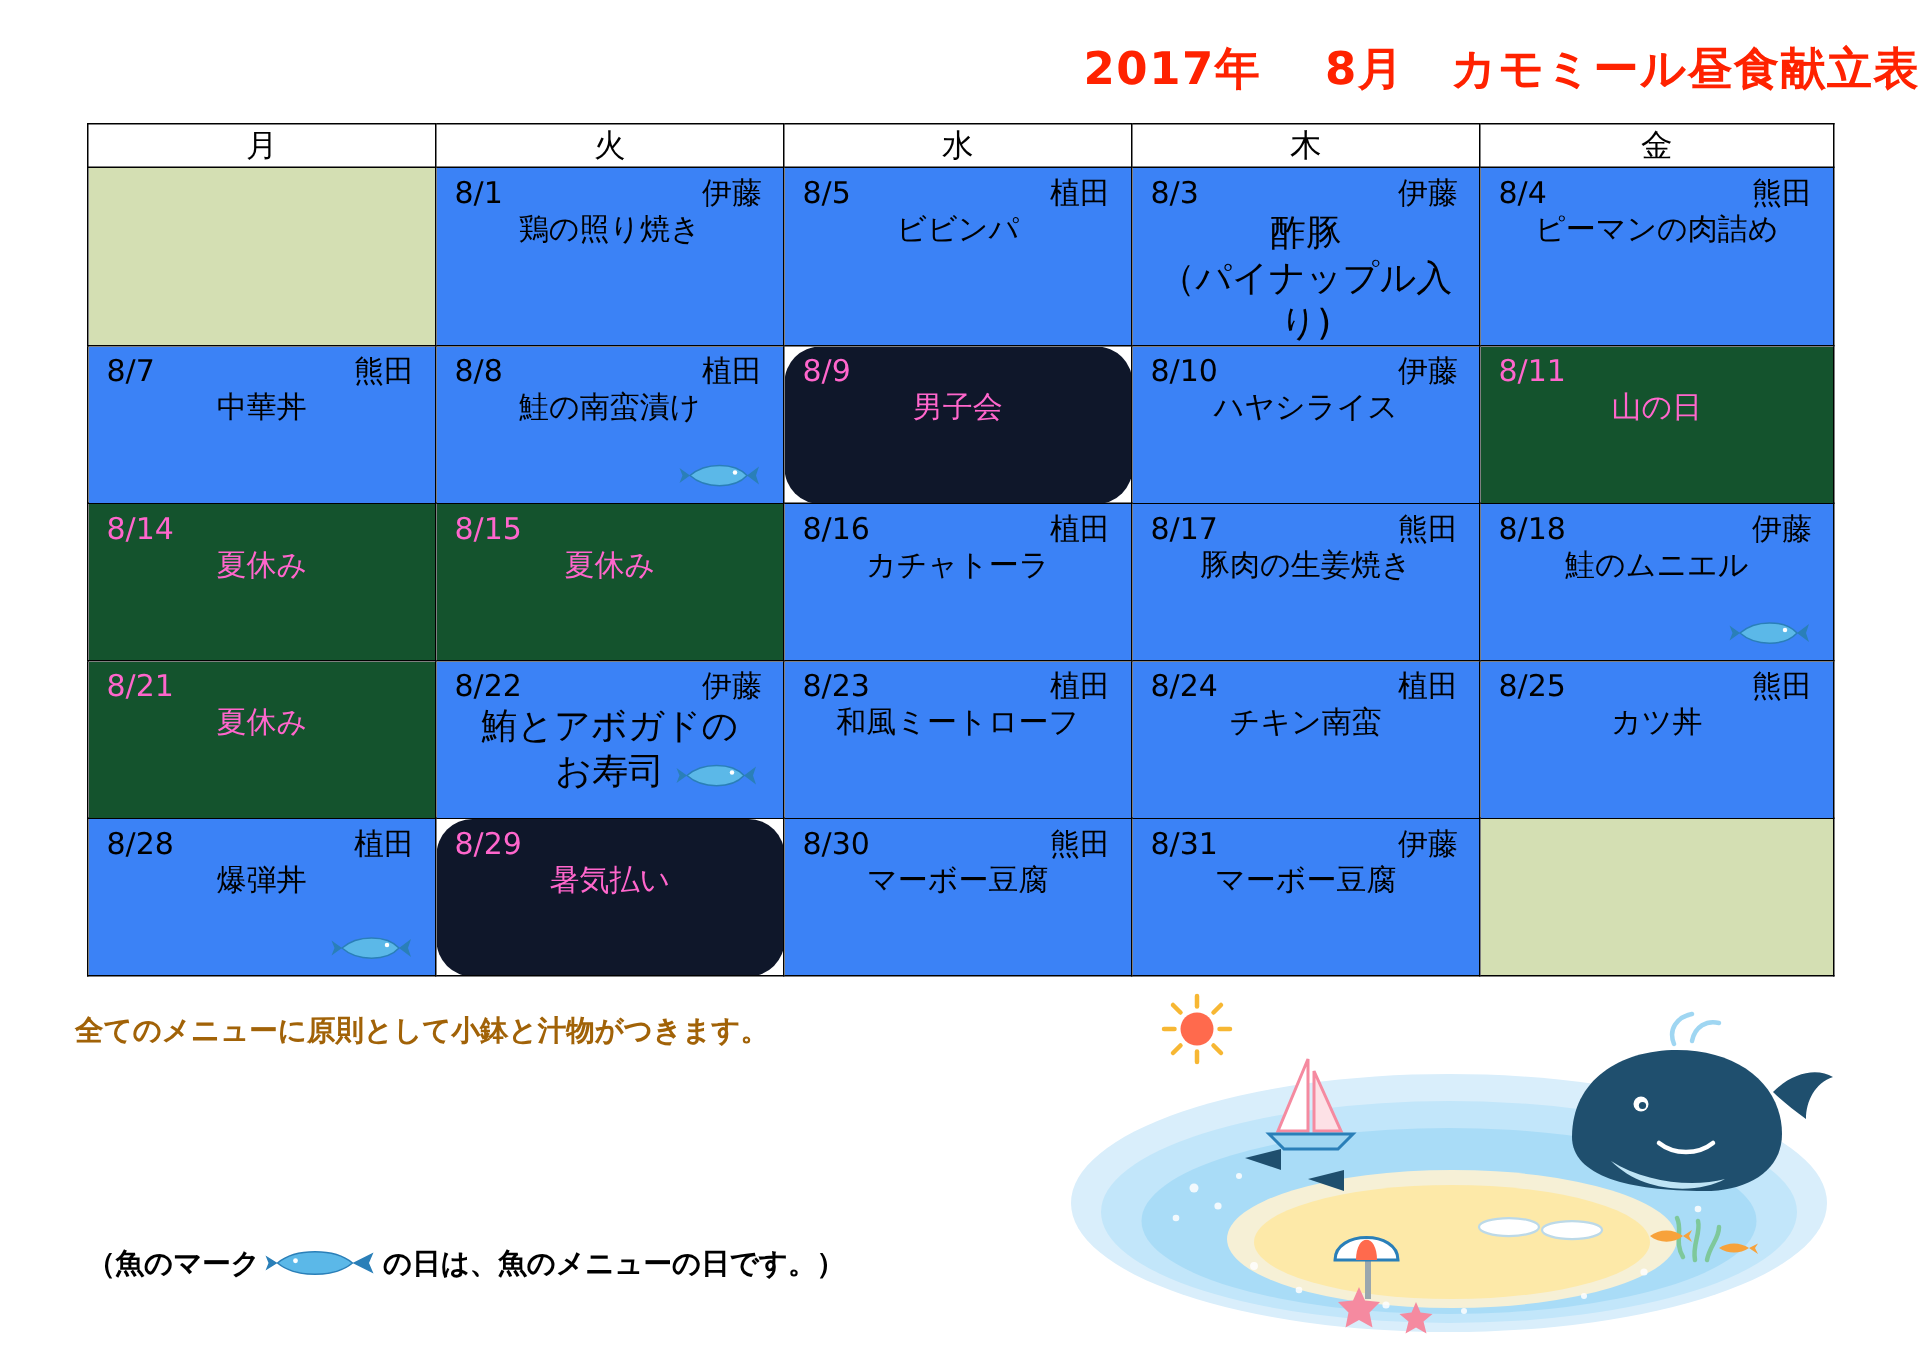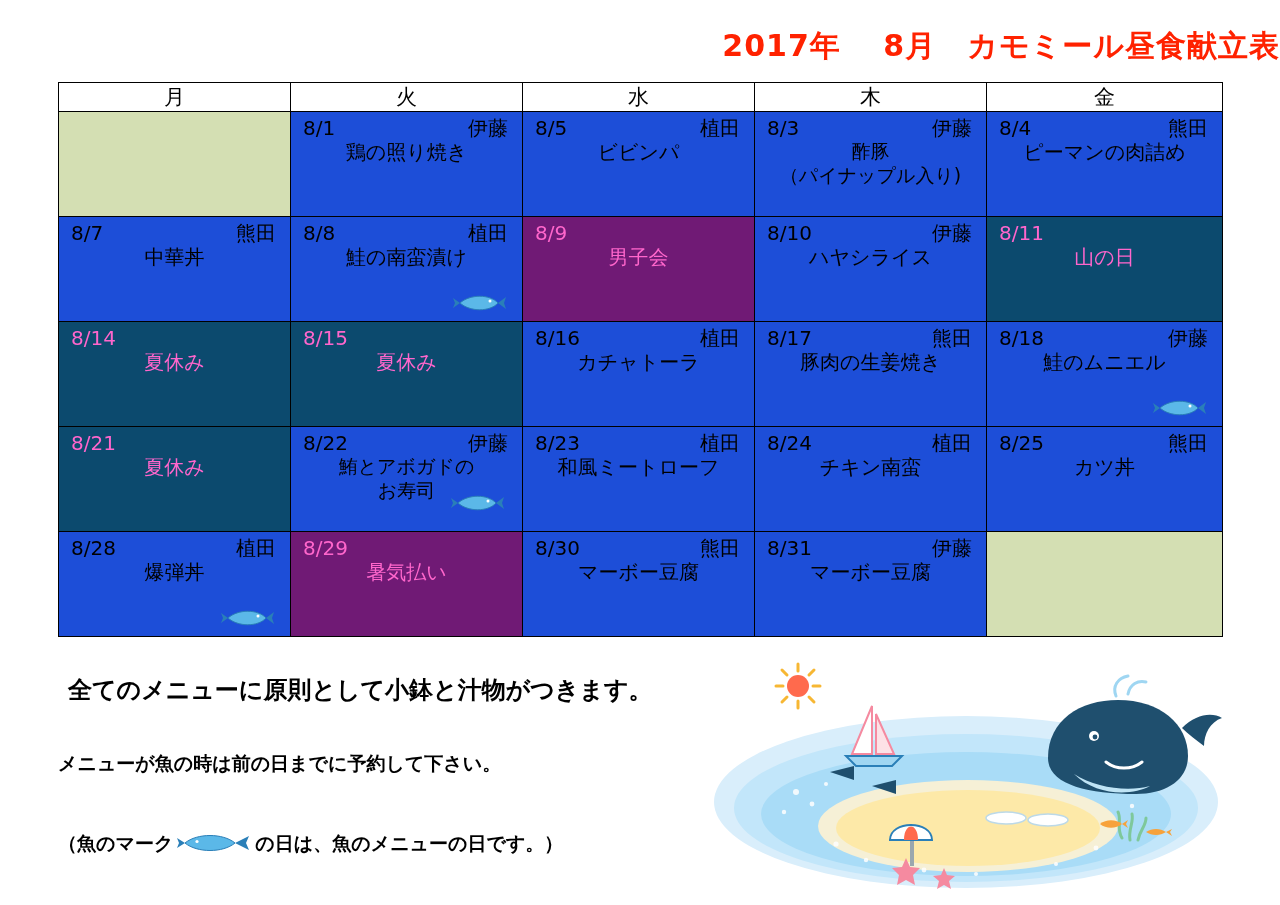--- a/index.html
+++ b/index.html
@@ -67,45 +67,45 @@
   }
   .datelabel { white-space: nowrap; padding-left: 4px; }
   .staff { white-space: nowrap; padding-right: 6px; }
   .menu {
     text-align: center;
     font-size: 20px;
     line-height: 1.25;
     white-space: pre-line;
     font-family: "DejaVu Sans", sans-serif;
   }
-  .menu.small { font-size: 19px; }
+  .menu.small { font-size: 24px; }
 
   
   .bg-green { background: #d4dfb3; }
-  .bg-yellow { background: #701a75; }
-  .bg-pink { background: #0c4a6e; }
-  .bg-white { background: #1d4ed8; }
+  .bg-yellow { background: #0f172a; border-radius: 24px; }
+  .bg-pink { background: #14532d; }
+  .bg-white { background: #3b82f6; }
 
   
   .txt-pink { color: #ff66cc; }
 
   
   .fish {
     position: absolute;
     width: 56px; height: 20px;
   }
 
   
   .note {
     position: absolute;
     font-family: "DejaVu Sans", sans-serif;
     font-weight: bold;
     white-space: pre-line;
   }
-  #note1 { top: 674px; left: 68px; font-size: 24px; color: #000000; }
+  #note1 { top: 674px; left: 50px; font-size: 19px; color: #a16207; }
   #note2 { top: 722px; left: 58px; font-size: 19px; color: #000; line-height: 1.45; }
   #note3 { top: 800px; left: 58px; font-size: 19px; color: #ff2200; line-height: 1.5; }
   #note2 .inlinefish {
     display: inline-block;
     width: 78px; height: 18px;
     vertical-align: -3px;
     margin: 0 2px;
   }
 
   
@@ -381,21 +381,21 @@
           <td class="bg-green">
             <div class="cellinner"></div>
           </td>
         </tr>
       </tbody>
   </table>
 
   <div id="note1" class="note">全てのメニューに原則として小鉢と汁物がつきます。</div>
 
   <div id="note2" class="note">
-    <span>メニューが魚の時は前の日までに予約して下さい。</span><br>
+    <br>
     <span>（魚のマーク</span><span class="inlinefish">
       <svg viewBox="0 0 78 18" width="78" height="18" xmlns="http://www.w3.org/2000/svg">
         <path d="M10 9 C22 -1 48 -1 60 9 C48 19 22 19 10 9 Z" fill="#5bb8e8" stroke="#2a7fb8" stroke-width="1"></path>
         <path d="M60 9 L74 2 L71 9 L74 16 Z" fill="#2a7fb8"></path>
         <path d="M10 9 L2 4 L4 9 L2 14 Z" fill="#2a7fb8"></path>
         <circle cx="22" cy="7.5" r="1.6" fill="#ffffff"></circle>
       </svg>
     </span><span>の日は、魚のメニューの日です。）</span>
   </div>
 

